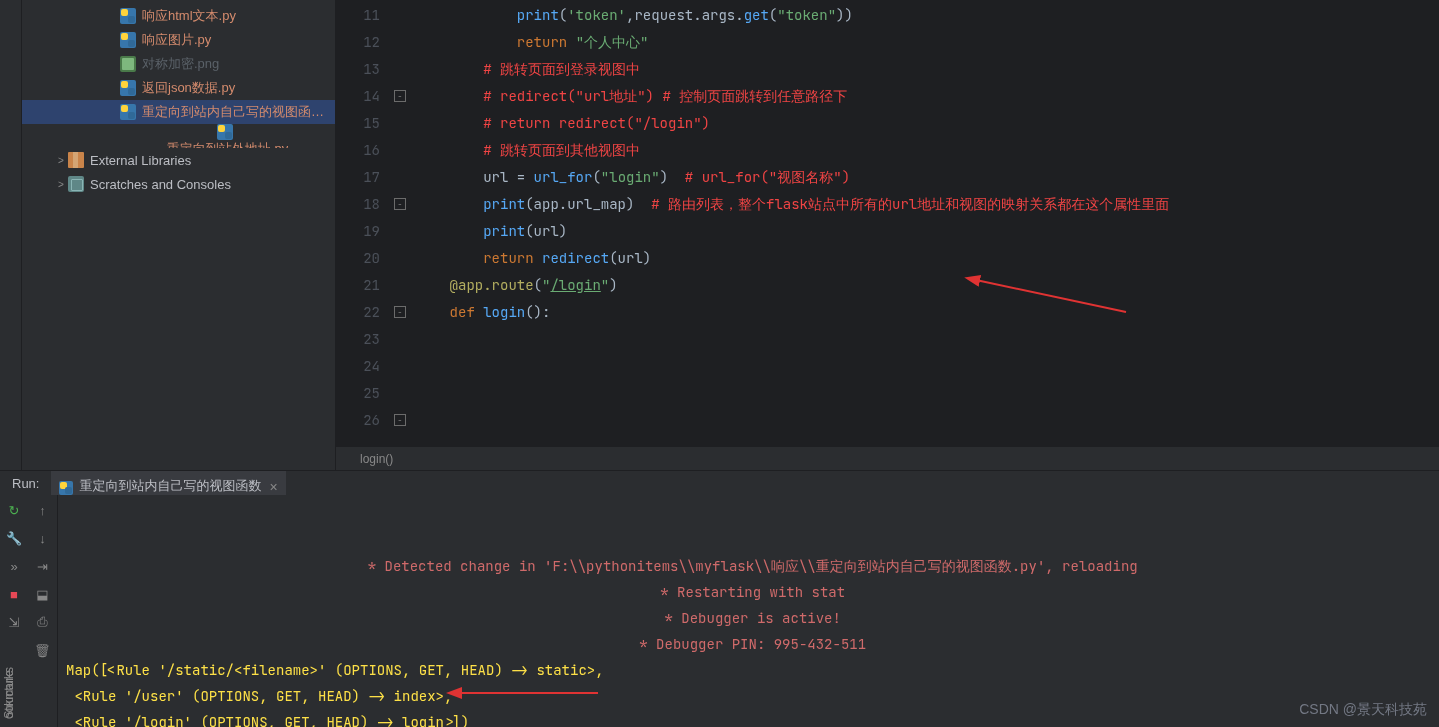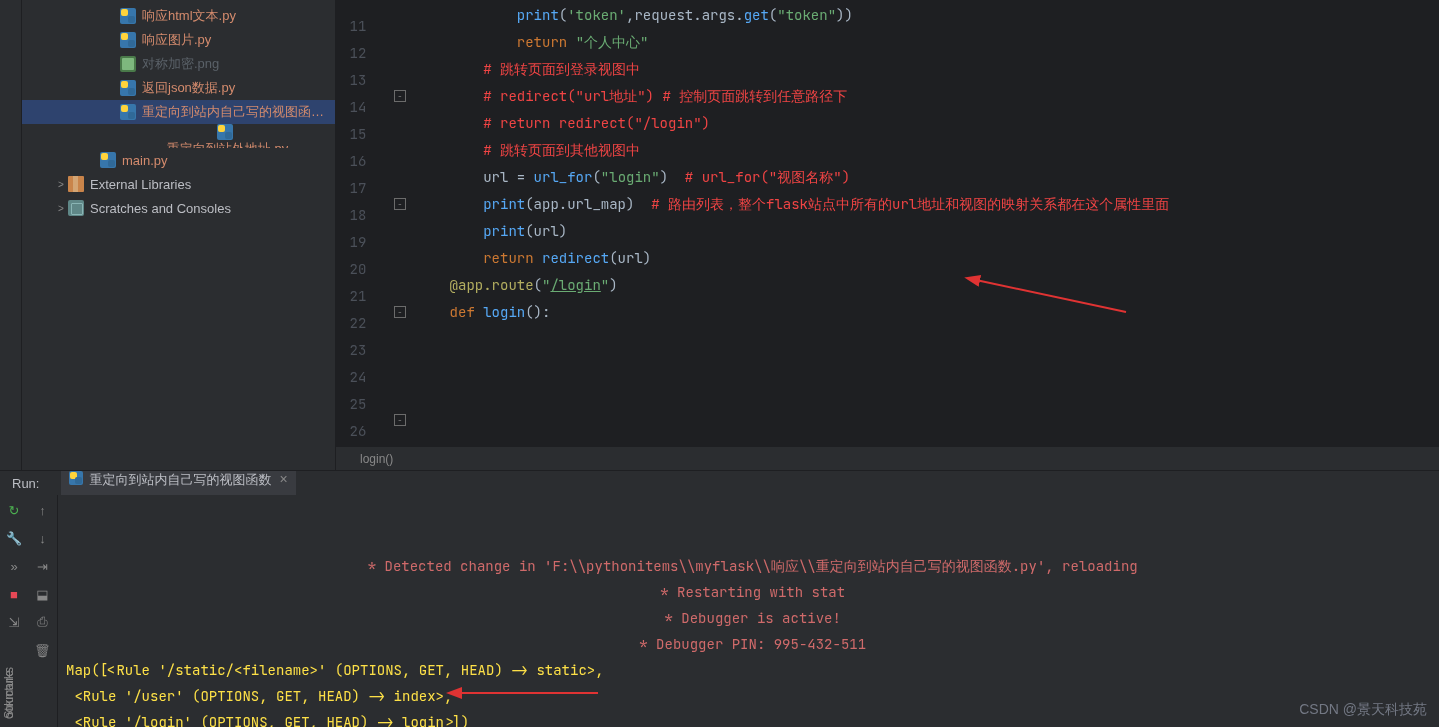--- a/index.html
+++ b/index.html
@@ -17,35 +17,35 @@
 .py-icon::before { content:""; position:absolute; top:1px; left:1px; width:7px; height:7px; background:#ffd43b; border-radius:2px; }
 .py-icon::after { content:""; position:absolute; bottom:1px; right:1px; width:7px; height:7px; background:#306998; border-radius:2px; }
 .png-icon { width:16px; height:16px; margin-right:6px; background:#4a7a4a; border-radius:2px; display:inline-block; position:relative; }
 .png-icon::before { content:""; position:absolute; top:2px; left:2px; width:12px; height:12px; background:#7eb87e; border-radius:1px; }
 .lib-icon { width:16px; height:16px; margin-right:6px; display:inline-block; background:linear-gradient(90deg,#c9844a 0%,#c9844a 30%,#d4a574 30%,#d4a574 60%,#c9844a 60%); border-radius:1px; }
 .scratch-icon { width:16px; height:16px; margin-right:6px; display:inline-block; background:#5f8787; border-radius:2px; position:relative; }
 .scratch-icon::before { content:""; position:absolute; top:3px; left:3px; width:10px; height:10px; border:1px solid #8ab5b5; border-radius:1px; }
 .tree-label { flex:1; overflow:hidden; text-overflow:ellipsis; }
 .editor-area { flex:1; background:#1e1f22; display:flex; flex-direction:column; position:relative; }
 .code-content { flex:1; display:flex; font-family:"JetBrains Mono",Consolas,monospace; font-size:14px; line-height:27px; padding-top:2px; }
-.gutter { width:58px; text-align:center; color:#4b5059; padding-right:14px; user-select:none;margin-top:11px; }
+.gutter { width:58px; text-align:right; color:#4b5059; padding-right:14px; user-select:none; }
 .fold-col { width:22px; position:relative; }
 .fold-mark { position:absolute; left:0; width:12px; height:12px; border:1px solid #6b6b6b; display:flex; align-items:center; justify-content:center; font-size:8px; color:#888; cursor:pointer; }
 .code-lines { flex:1; white-space:pre; color:#a9b7c6; }
 .kw { color:#cc7832;margin-top:20px; }
 .fn { color:#56a8f5; }
 .str { color:#6aab73; }
 .cmt { color:#ef4444; }
 .deco { color:#b3ae60; }
 .url-u { text-decoration:underline; }
 .breadcrumb { height:24px; background:#2b2d30; border-top:1px solid #1e1f22; padding-left:24px; display:flex; align-items:center; font-size:12px; color:#888; }
 .run-panel { height:193px; border-top:1px solid #1e1f22; background:#2b2d30; display:flex; flex-direction:column; }
 .run-header { height:28px; display:flex; align-items:center; padding-left:4px; }
 .run-label { color:#bcbec4; margin-right:4px; font-size:13px; padding:0 8px; }
-.run-tab { display:flex; align-items:flex-start; height:24px; padding:0 8px; background:#393b40; border-radius:0;margin-left:10px; }
+.run-tab { display:flex; align-items:flex-end; height:24px; padding:0 8px; background:#393b40; border-radius:0; }
 .run-tab .py-icon { width:14px; height:14px; margin-right:6px; }
 .run-tab-close { margin-left:8px; color:#888; cursor:pointer; font-size:14px; }
 .run-body { flex:1; display:flex; }
 .run-toolbar { width:28px; display:flex; flex-direction:column; align-items:center; padding-top:6px; gap:10px; }
 .run-toolbar2 { width:30px; display:flex; flex-direction:column; align-items:center; padding-top:6px; gap:10px; border-right:1px solid #1e1f22; }
 .tb-icon { width:18px; height:18px; display:flex; align-items:center; justify-content:center; cursor:pointer; color:#888; }
 .tb-icon.green { color:#4caf50; }
 .tb-icon.red { color:#e74856; }
 .console { flex:1; font-family:"JetBrains Mono",Consolas,monospace; font-size:14px; line-height:26px; padding:6px 8px; white-space:pre; color:#bcbec4; position:relative; }
 .c-red { color:#cf6a6a;text-align:center; }
@@ -78,24 +78,20 @@
         <span class="py-icon"></span>
         <span class="tree-label">返回json数据.py</span>
       </div>
       <div class="tree-item file active" style="padding-left: 98px;">
         <span class="py-icon"></span>
         <span class="tree-label">重定向到站内自己写的视图函数.py</span>
       </div>
       <div class="tree-item file" style="padding-left: 98px; flex-direction: column;">
         <span class="py-icon"></span>
         <span class="tree-label">重定向到站外地址.py</span>
-      </div>
-      <div class="tree-item file" style="padding-left: 78px;">
-        <span class="py-icon"></span>
-        <span class="tree-label">main.py</span>
       </div>
       <div class="tree-item " style="padding-left: 32px;">
         <span class="tree-chevron">&gt;</span>
         <span class="lib-icon"></span>
         <span class="tree-label">External Libraries</span>
       </div>
       <div class="tree-item " style="padding-left: 32px;">
         <span class="tree-chevron">&gt;</span>
         <span class="scratch-icon"></span>
         <span class="tree-label">Scratches and Consoles</span>

